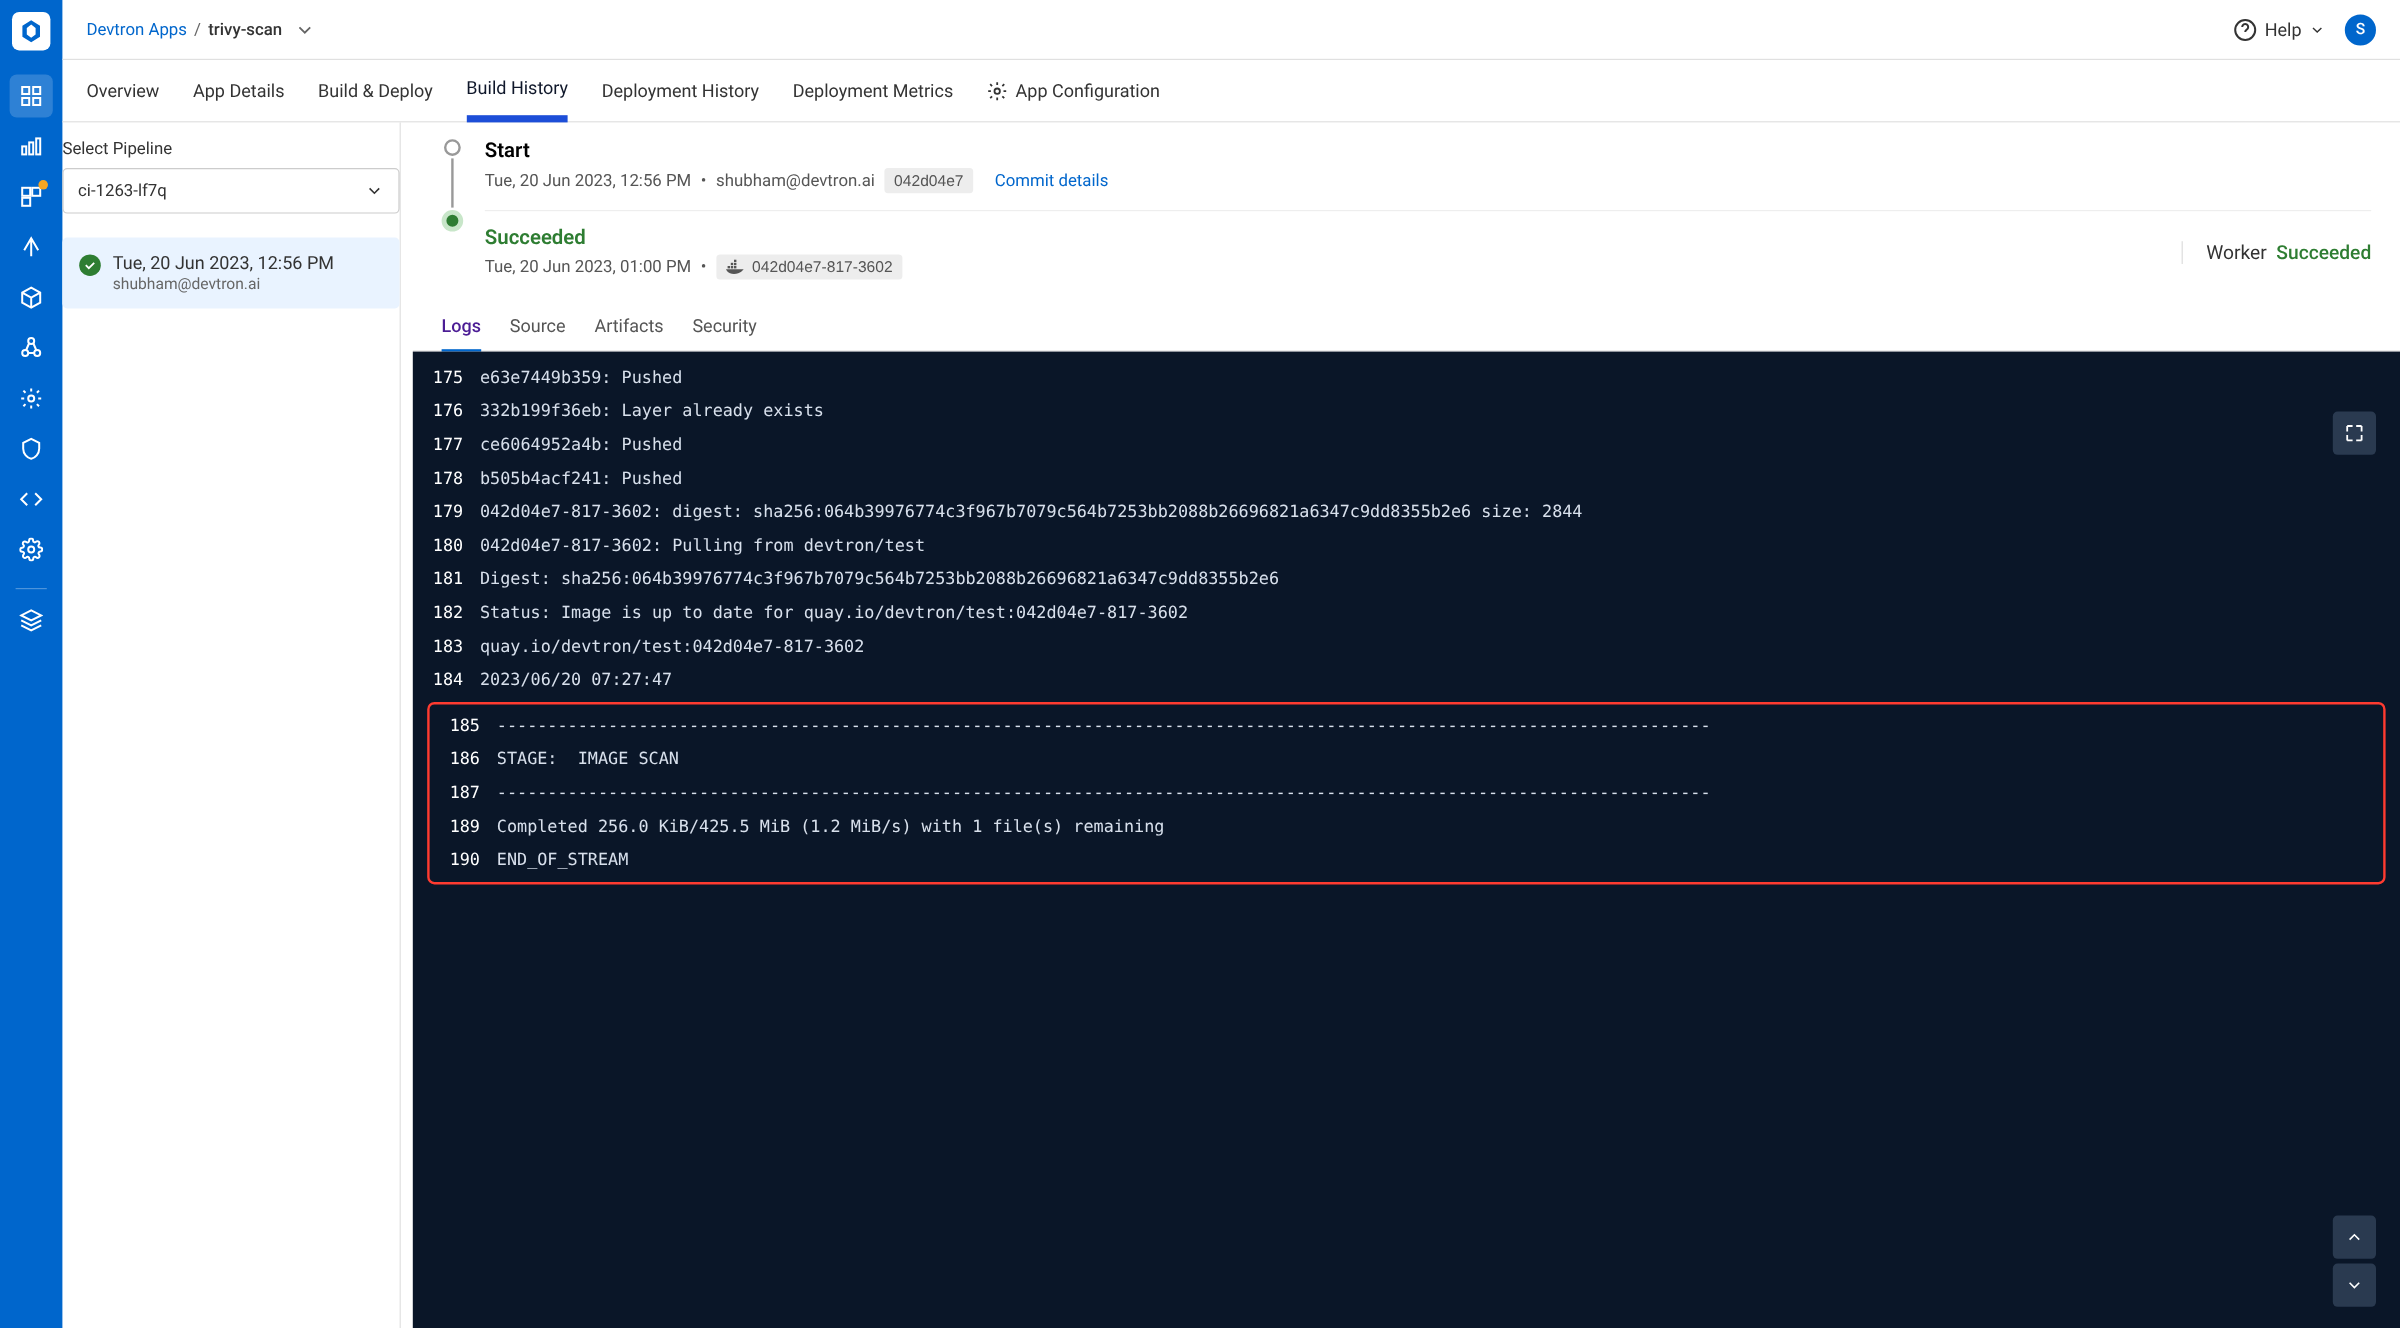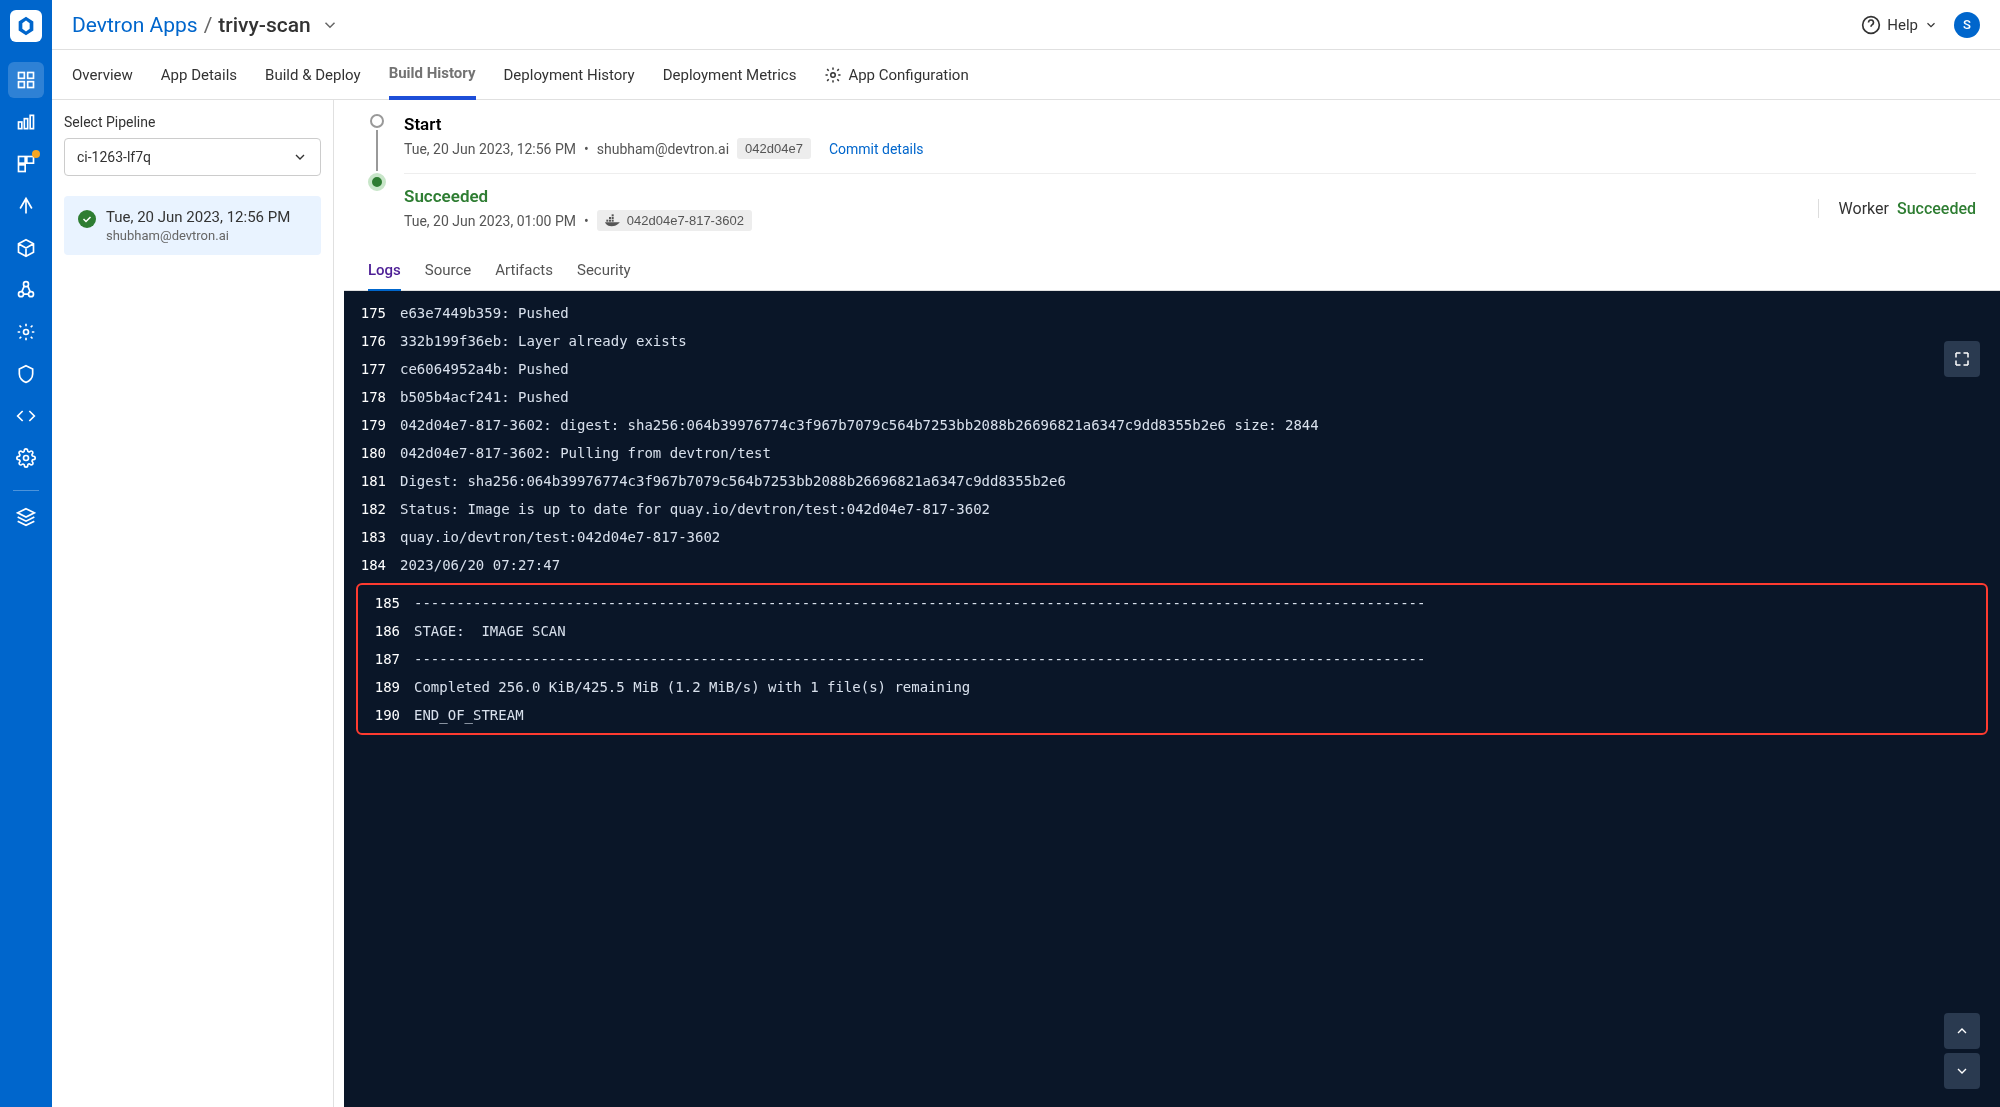--- a/index.html
+++ b/index.html
@@ -8,33 +8,33 @@
 .left-rail { width: 52px; background: #0066cc; display: flex; flex-direction: column; align-items: center; padding-top: 10px; }
 .logo { width: 32px; height: 32px; background: #fff; border-radius: 6px; display: flex; align-items: center; justify-content: center; margin-bottom: 20px; }
 .logo svg { width: 22px; height: 22px; }
 .rail-icon { width: 36px; height: 36px; display: flex; align-items: center; justify-content: center; margin-bottom: 6px; color: #fff; border-radius: 6px; cursor: pointer; position: relative; }
 .rail-icon.active { background: rgba(255,255,255,0.18); }
 .rail-icon svg { width: 20px; height: 20px; }
 .rail-badge { position: absolute; top: 4px; right: 4px; width: 8px; height: 8px; background: #f5a623; border-radius: 50%; }
 .rail-divider { width: 26px; height: 1px; background: rgba(255,255,255,0.3); margin: 8px 0; }
 .main { flex: 1; display: flex; flex-direction: column; min-width: 0; }
 .topbar { display: flex; align-items: center; padding: 0 20px; height: 50px; border-bottom: 1px solid #e0e0e0; }
-.breadcrumb { flex: 1; display: flex; align-items: center; gap: 6px; font-size: 21px; }
+.breadcrumb { flex: 1; display: flex; align-items: center; gap: 6px; font-size: 14px; }
 .breadcrumb .link { color: #0066cc; }
 .breadcrumb .sep { color: #666; }
 .breadcrumb .current { color: #333; font-weight: 500; }
 .chev-down { width: 18px; height: 18px; color: #666; margin-left: 4px; }
 .help { display: flex; align-items: center; gap: 6px; font-size: 15px; color: #333; cursor: pointer; margin-right: 16px; }
 .avatar { width: 26px; height: 26px; border-radius: 50%; background: #0066cc; color: #fff; display: flex; align-items: center; justify-content: center; font-size: 13px; font-weight: 500; }
 .tabs { display: flex; gap: 28px; padding: 0 20px; border-bottom: 1px solid #e0e0e0; }
 .tab { padding: 14px 0; font-size: 15px; color: #333; cursor: pointer; display: flex; align-items: center; gap: 6px; }
-.tab.active { color: #737373; font-weight: 700; border-bottom: 4px solid #1d4ed8; margin-bottom: -1px; }
+.tab.active { color: #0f172a; font-weight: 400; border-bottom: 6px solid #1d4ed8; margin-bottom: -1px; }
 .tab svg { width: 18px; height: 18px; }
 .body { flex: 1; display: flex; min-height: 0; }
-.side-panel { width: 282px; border-right: 1px solid #e0e0e0; padding: 14px 12px; display: flex; flex-direction: column; }
+.side-panel { width: 282px; border-right: 1px solid #e0e0e0; padding: 14px 0; display: flex; flex-direction: column; }
 .select-label { font-size: 14px; color: #333; margin-bottom: 8px; }
 .select-box { border: 1px solid #ccc; border-radius: 4px; padding: 10px 12px; display: flex; align-items: flex-start; justify-content: space-between; font-size: 14px; color: #333; cursor: pointer; margin-bottom: 20px; }
 .run-item { background: #e9f3ff; padding: 12px 14px; border-radius: 4px; display: flex; gap: 10px; cursor: pointer; }
 .status-dot { width: 18px; height: 18px; border-radius: 50%; background: #2e7d32; display: flex; align-items: center; justify-content: center; flex-shrink: 0; margin-top: 2px; }
 .status-dot svg { width: 12px; height: 12px; color: #fff; }
 .run-title { font-size: 15px; color: #333; margin-bottom: 2px; }
 .run-sub { font-size: 13px; color: #666; }
 .detail { flex: 1; display: flex; flex-direction: column; min-width: 0; margin-left: 10px; }
 .stages { padding: 14px 24px 0 24px; }
 .stage-row { display: flex; gap: 18px; }

